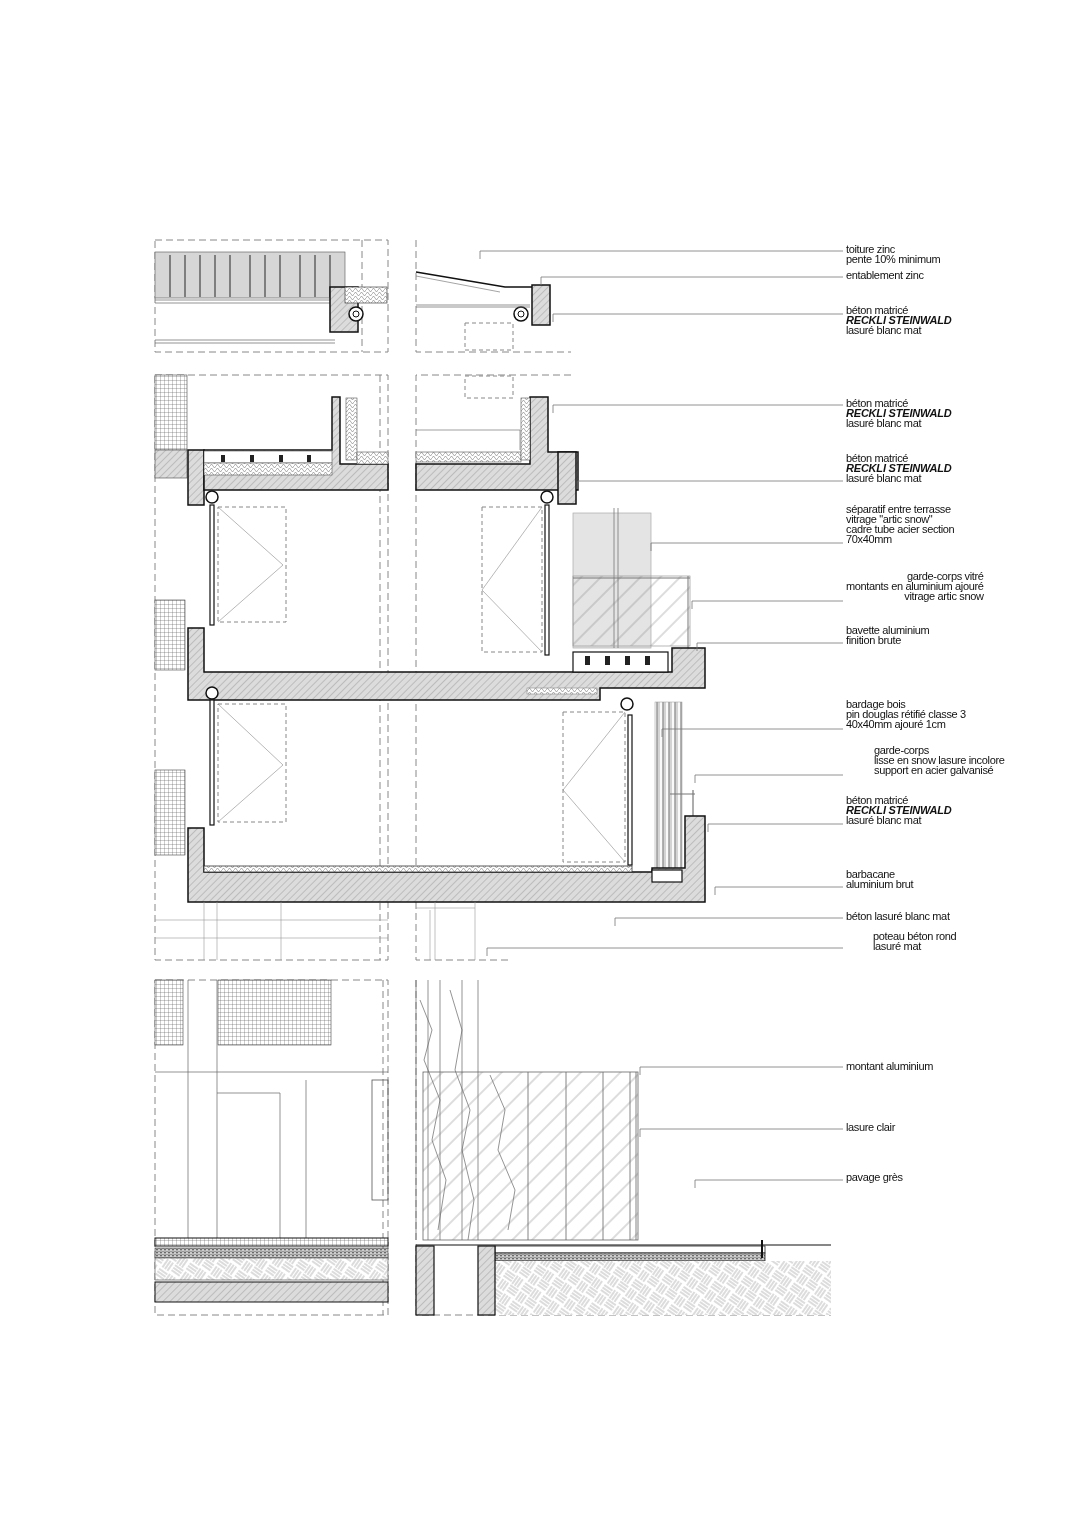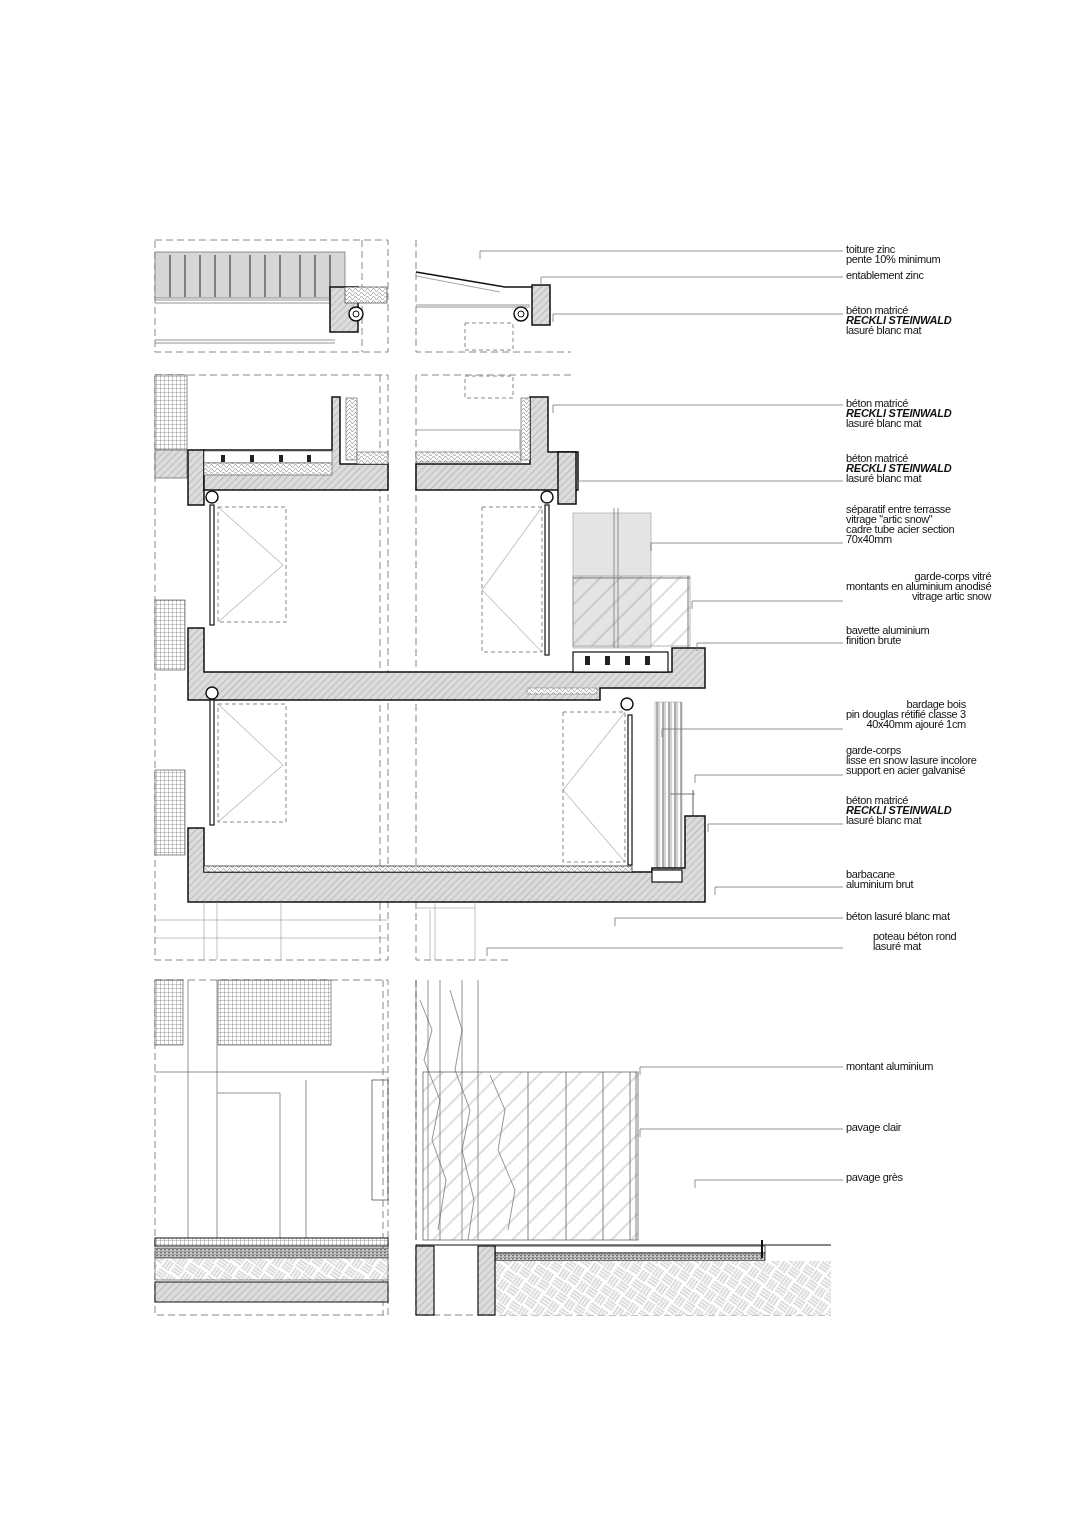--- a/index.html
+++ b/index.html
@@ -224,33 +224,33 @@
       <span>lasuré blanc mat</span>
     </div>
     <div class="label" style="top: 504px;">
       <span>séparatif entre terrasse</span>
       <span>vitrage "artic snow"</span>
       <span>cadre tube acier section</span>
       <span>70x40mm</span>
     </div>
     <div class="label" style="top: 571px; text-align: right;">
       <span>garde-corps vitré</span>
-      <span>montants en aluminium anodisé</span>
+      <span>montants en aluminium ajouré</span>
       <span>vitrage artic snow</span>
     </div>
     <div class="label" style="top: 625px;">
       <span>bavette aluminium</span>
       <span>finition brute</span>
     </div>
-    <div class="label" style="top: 699px; text-align: right;">
+    <div class="label" style="top: 699px;">
       <span>bardage bois</span>
       <span>pin douglas rétifié classe 3</span>
       <span>40x40mm ajouré 1cm</span>
     </div>
-    <div class="label" style="top: 745px;">
+    <div class="label" style="top: 745px; margin-left: 28px;">
       <span>garde-corps</span>
       <span>lisse en snow lasure incolore</span>
       <span>support en acier galvanisé</span>
     </div>
     <div class="label" style="top: 795px;">
       <span>béton matricé</span>
       <span class="it">RECKLI STEINWALD</span>
       <span>lasuré blanc mat</span>
     </div>
     <div class="label" style="top: 869px;">
@@ -261,18 +261,18 @@
       <span>béton lasuré  blanc mat</span>
     </div>
     <div class="label" style="top: 931px; margin-left: 27px;">
       <span>poteau béton rond</span>
       <span>lasuré  mat</span>
     </div>
     <div class="label" style="top: 1061px;">
       <span>montant aluminium</span>
     </div>
     <div class="label" style="top: 1122px;">
-      <span>pavage clair</span>
+      <span>lasure clair</span>
     </div>
     <div class="label" style="top: 1172px;">
       <span>pavage grès</span>
     </div>
   </div>
 
 </body></html>

